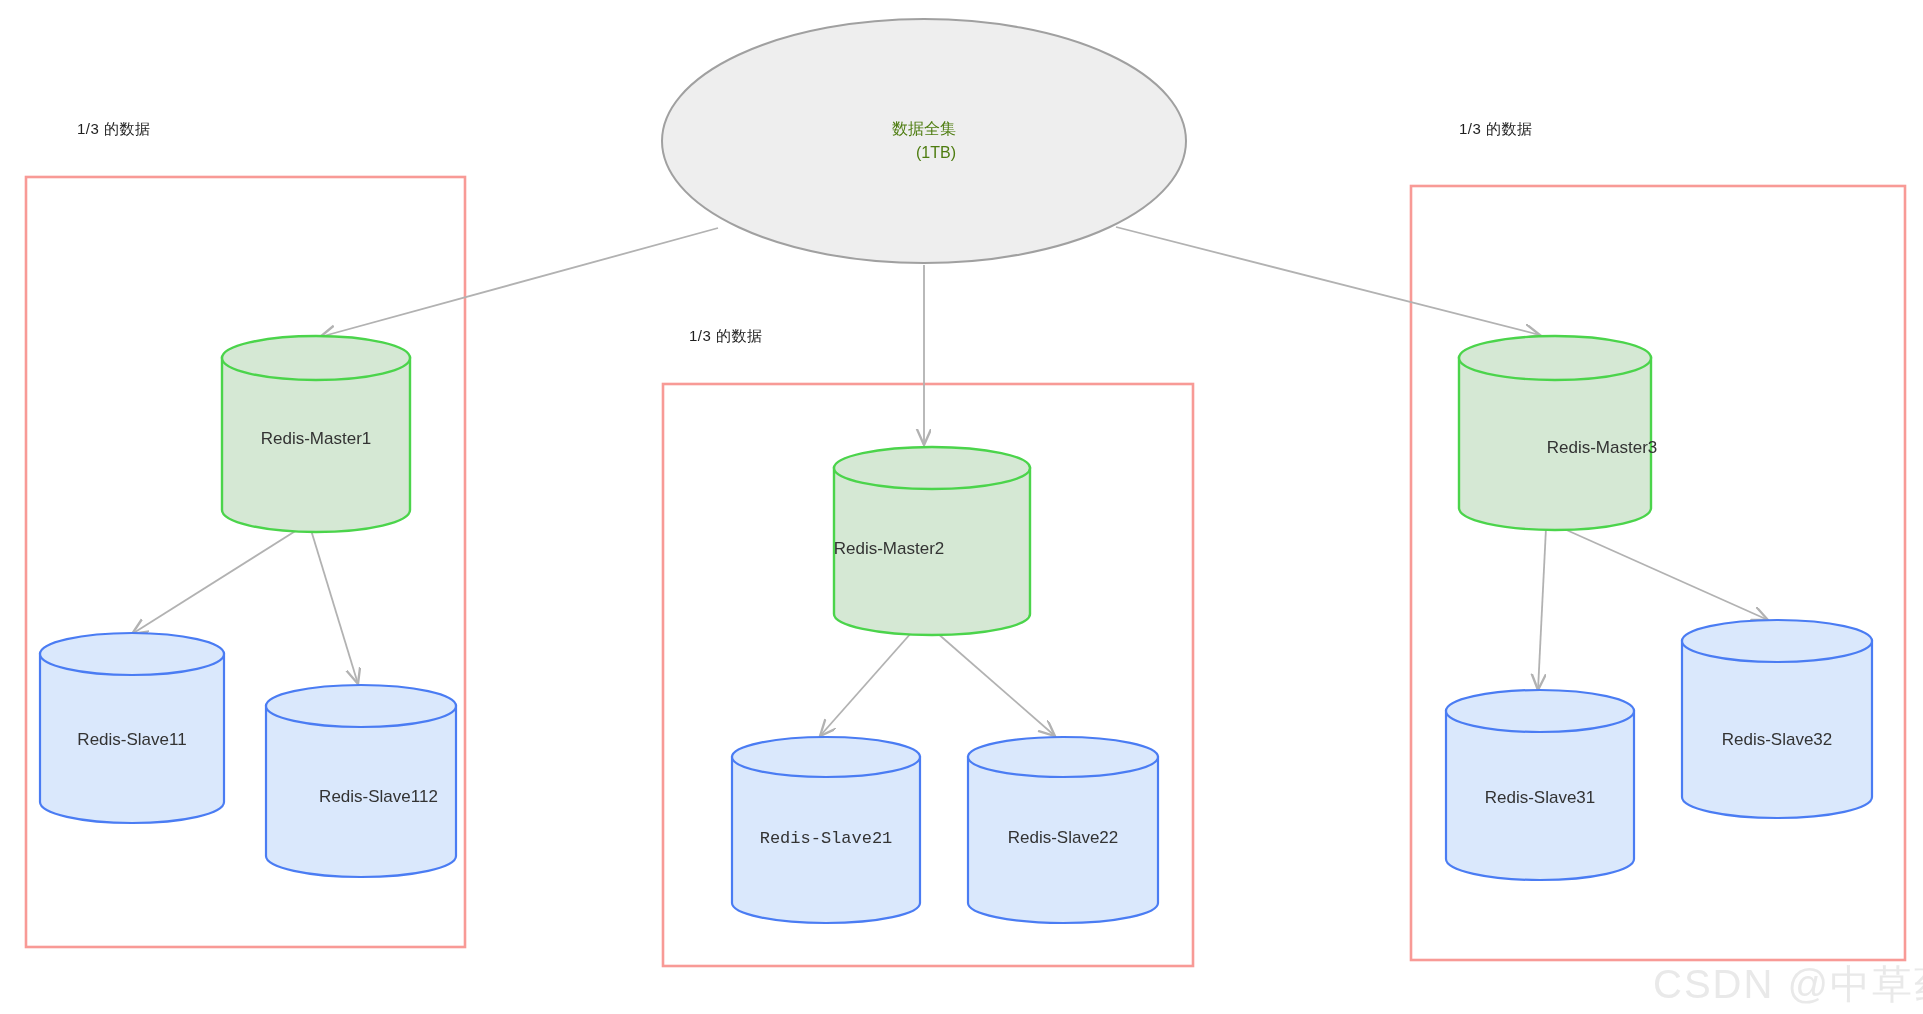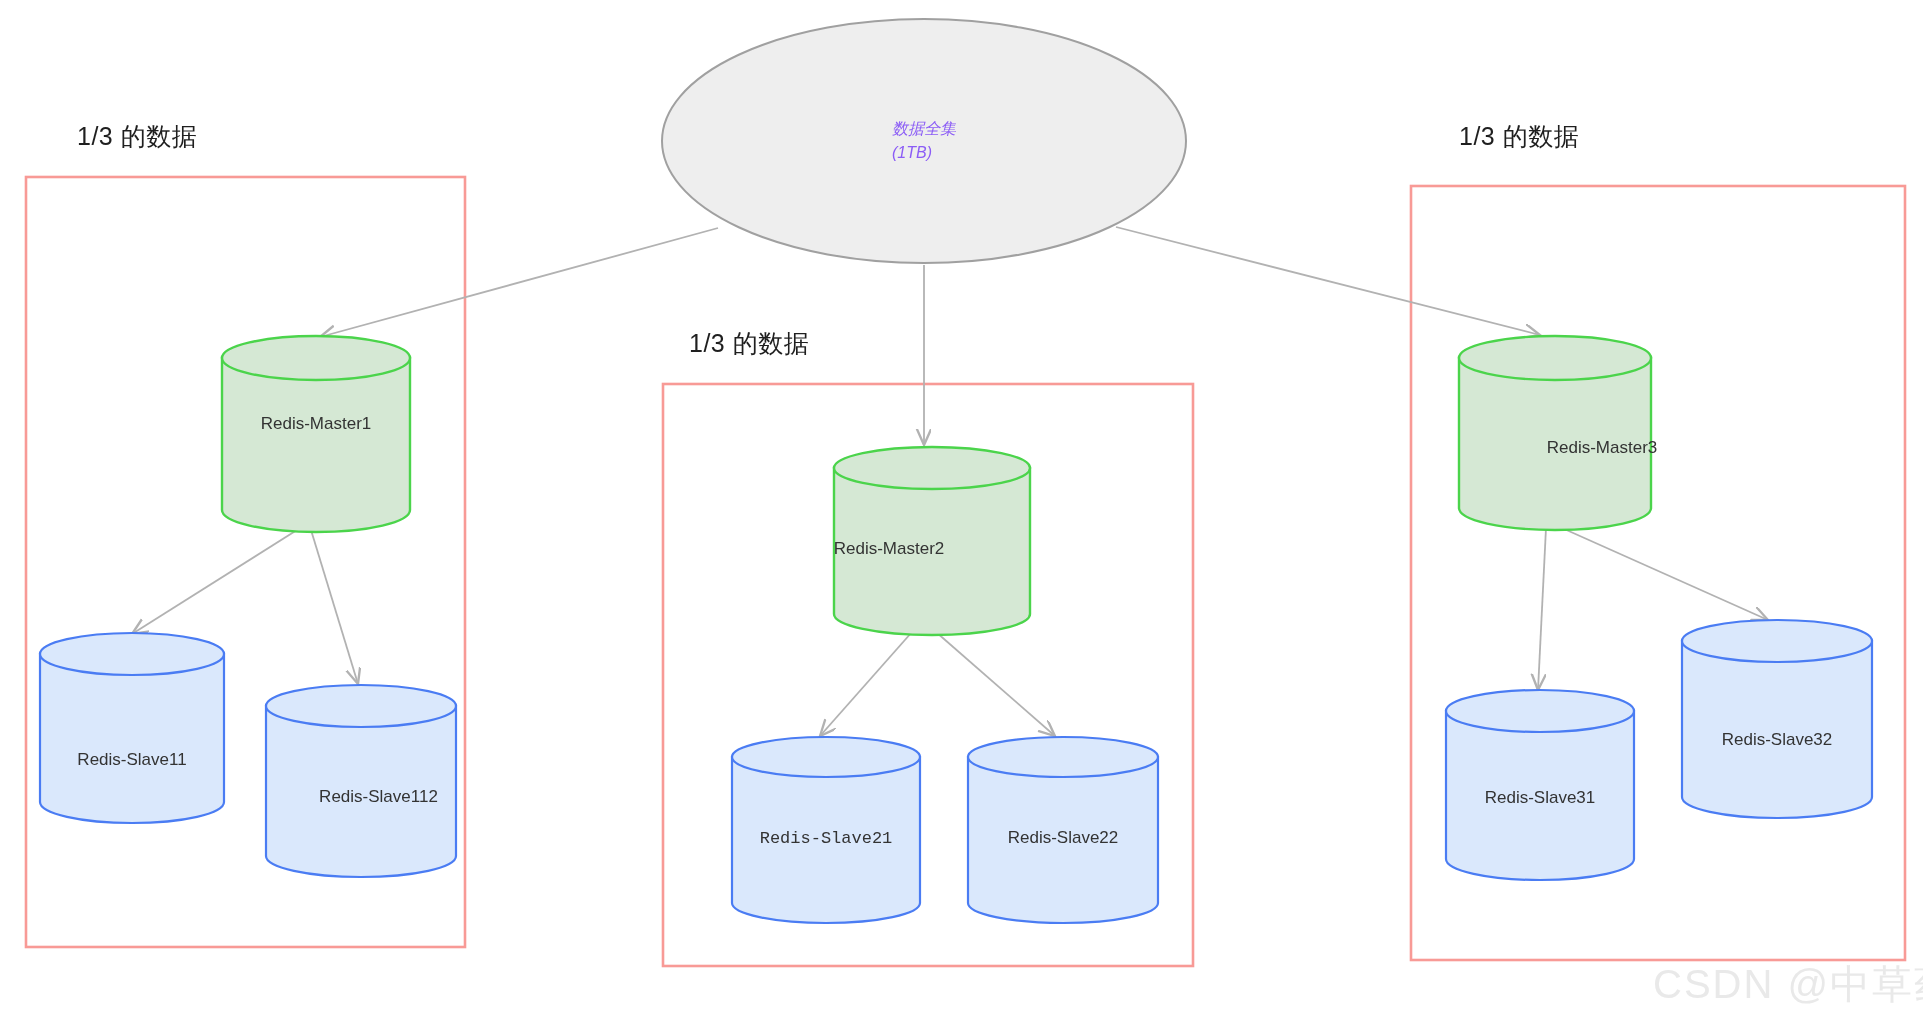--- a/index.html
+++ b/index.html
@@ -18,44 +18,43 @@
   #canvas {
     position: absolute;
     left: 0;
     top: 0;
     width: 1923px;
     height: 1014px;
   }
 
   .group-label {
     position: absolute;
-    font-size: 25px;
+    font-size: 15px;
     color: #1f1f1f;
     letter-spacing: 0.5px;
     white-space: nowrap;
   }
 
   .node-label {
     position: absolute;
     font-size: 17px;
     color: #333333;
     white-space: nowrap;
     text-align: center;
     transform: translate(-50%, -50%);
   }
 
   .ellipse-label {
     position: absolute;
     font-size: 16px;
-    color: #8b5cf6;
-    text-align: left;
+    color: #4d7c0f;
+    text-align: right;
     transform: translate(-50%, -50%);
     line-height: 1.5;
     white-space: nowrap;
-    font-style: italic;
   }
 
   .watermark {
     position: absolute;
     font-size: 40px;
     color: #e9e9e9;
     letter-spacing: 2px;
     white-space: nowrap;
     font-family: "Liberation Sans", "DejaVu Sans", sans-serif;
   }
@@ -148,27 +147,27 @@
   <div>数据全集</div>
   <div>(1TB)</div>
 </div>
 
 <div class="group-label" style="left:77px; top:120px;">1/3 的数据</div>
 
 <div class="group-label" style="left:689px; top:327px;">1/3 的数据</div>
 
 <div class="group-label" style="left:1459px; top:120px;">1/3 的数据</div>
 
-<div class="node-label" style="left:316px; top:424px;">Redis-Master1</div>
+<div class="node-label" style="left:316px; top:439px;">Redis-Master1</div>
 
 <div class="node-label" style="left:889px; top:549px;">Redis-Master2</div>
 
 <div class="node-label" style="left:1602px; top:448px;">Redis-Master3</div>
 
-<div class="node-label" style="left:132px; top:740px;margin-top:20px;">Redis-Slave11</div>
+<div class="node-label" style="left:132px; top:740px;">Redis-Slave11</div>
 
 <div class="node-label" style="left:361px; top:797px;padding-left:35px;">Redis-Slave112</div>
 
 <div class="node-label" style="left:826px; top:838px;font-family:Liberation Mono, monospace;">Redis-Slave21</div>
 
 <div class="node-label" style="left:1063px; top:838px;">Redis-Slave22</div>
 
 <div class="node-label" style="left:1540px; top:798px;">Redis-Slave31</div>
 
 <div class="node-label" style="left:1777px; top:740px;">Redis-Slave32</div>

